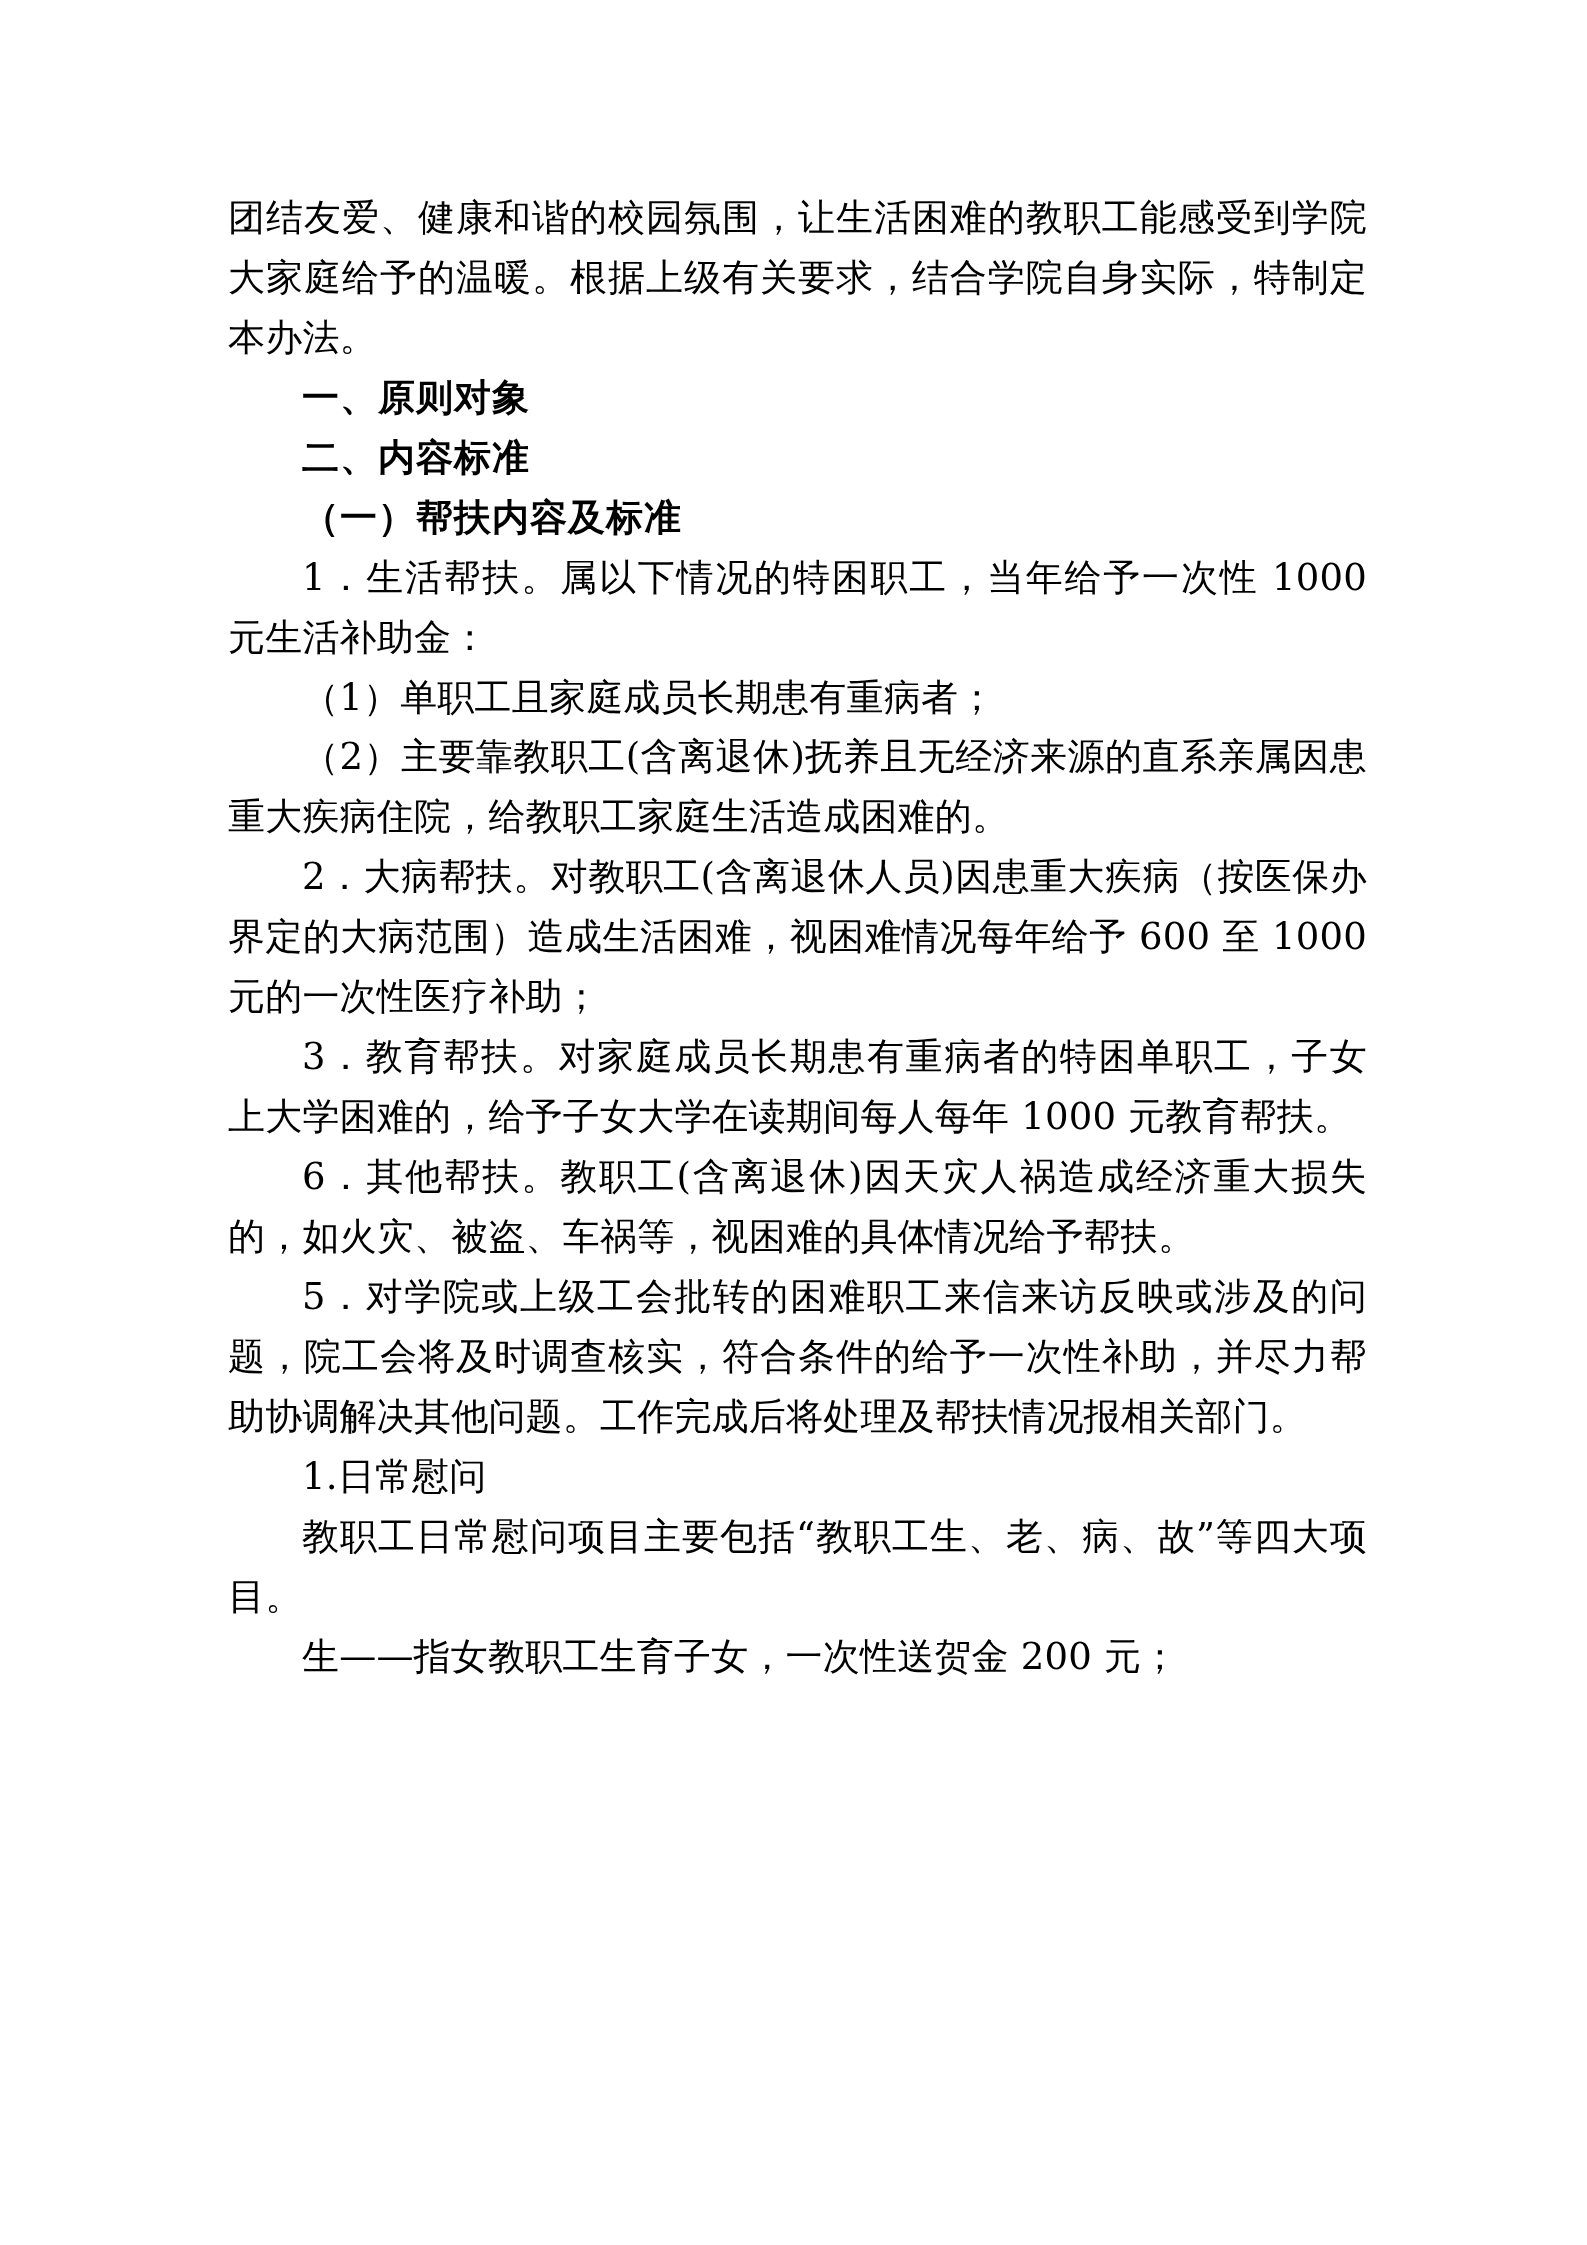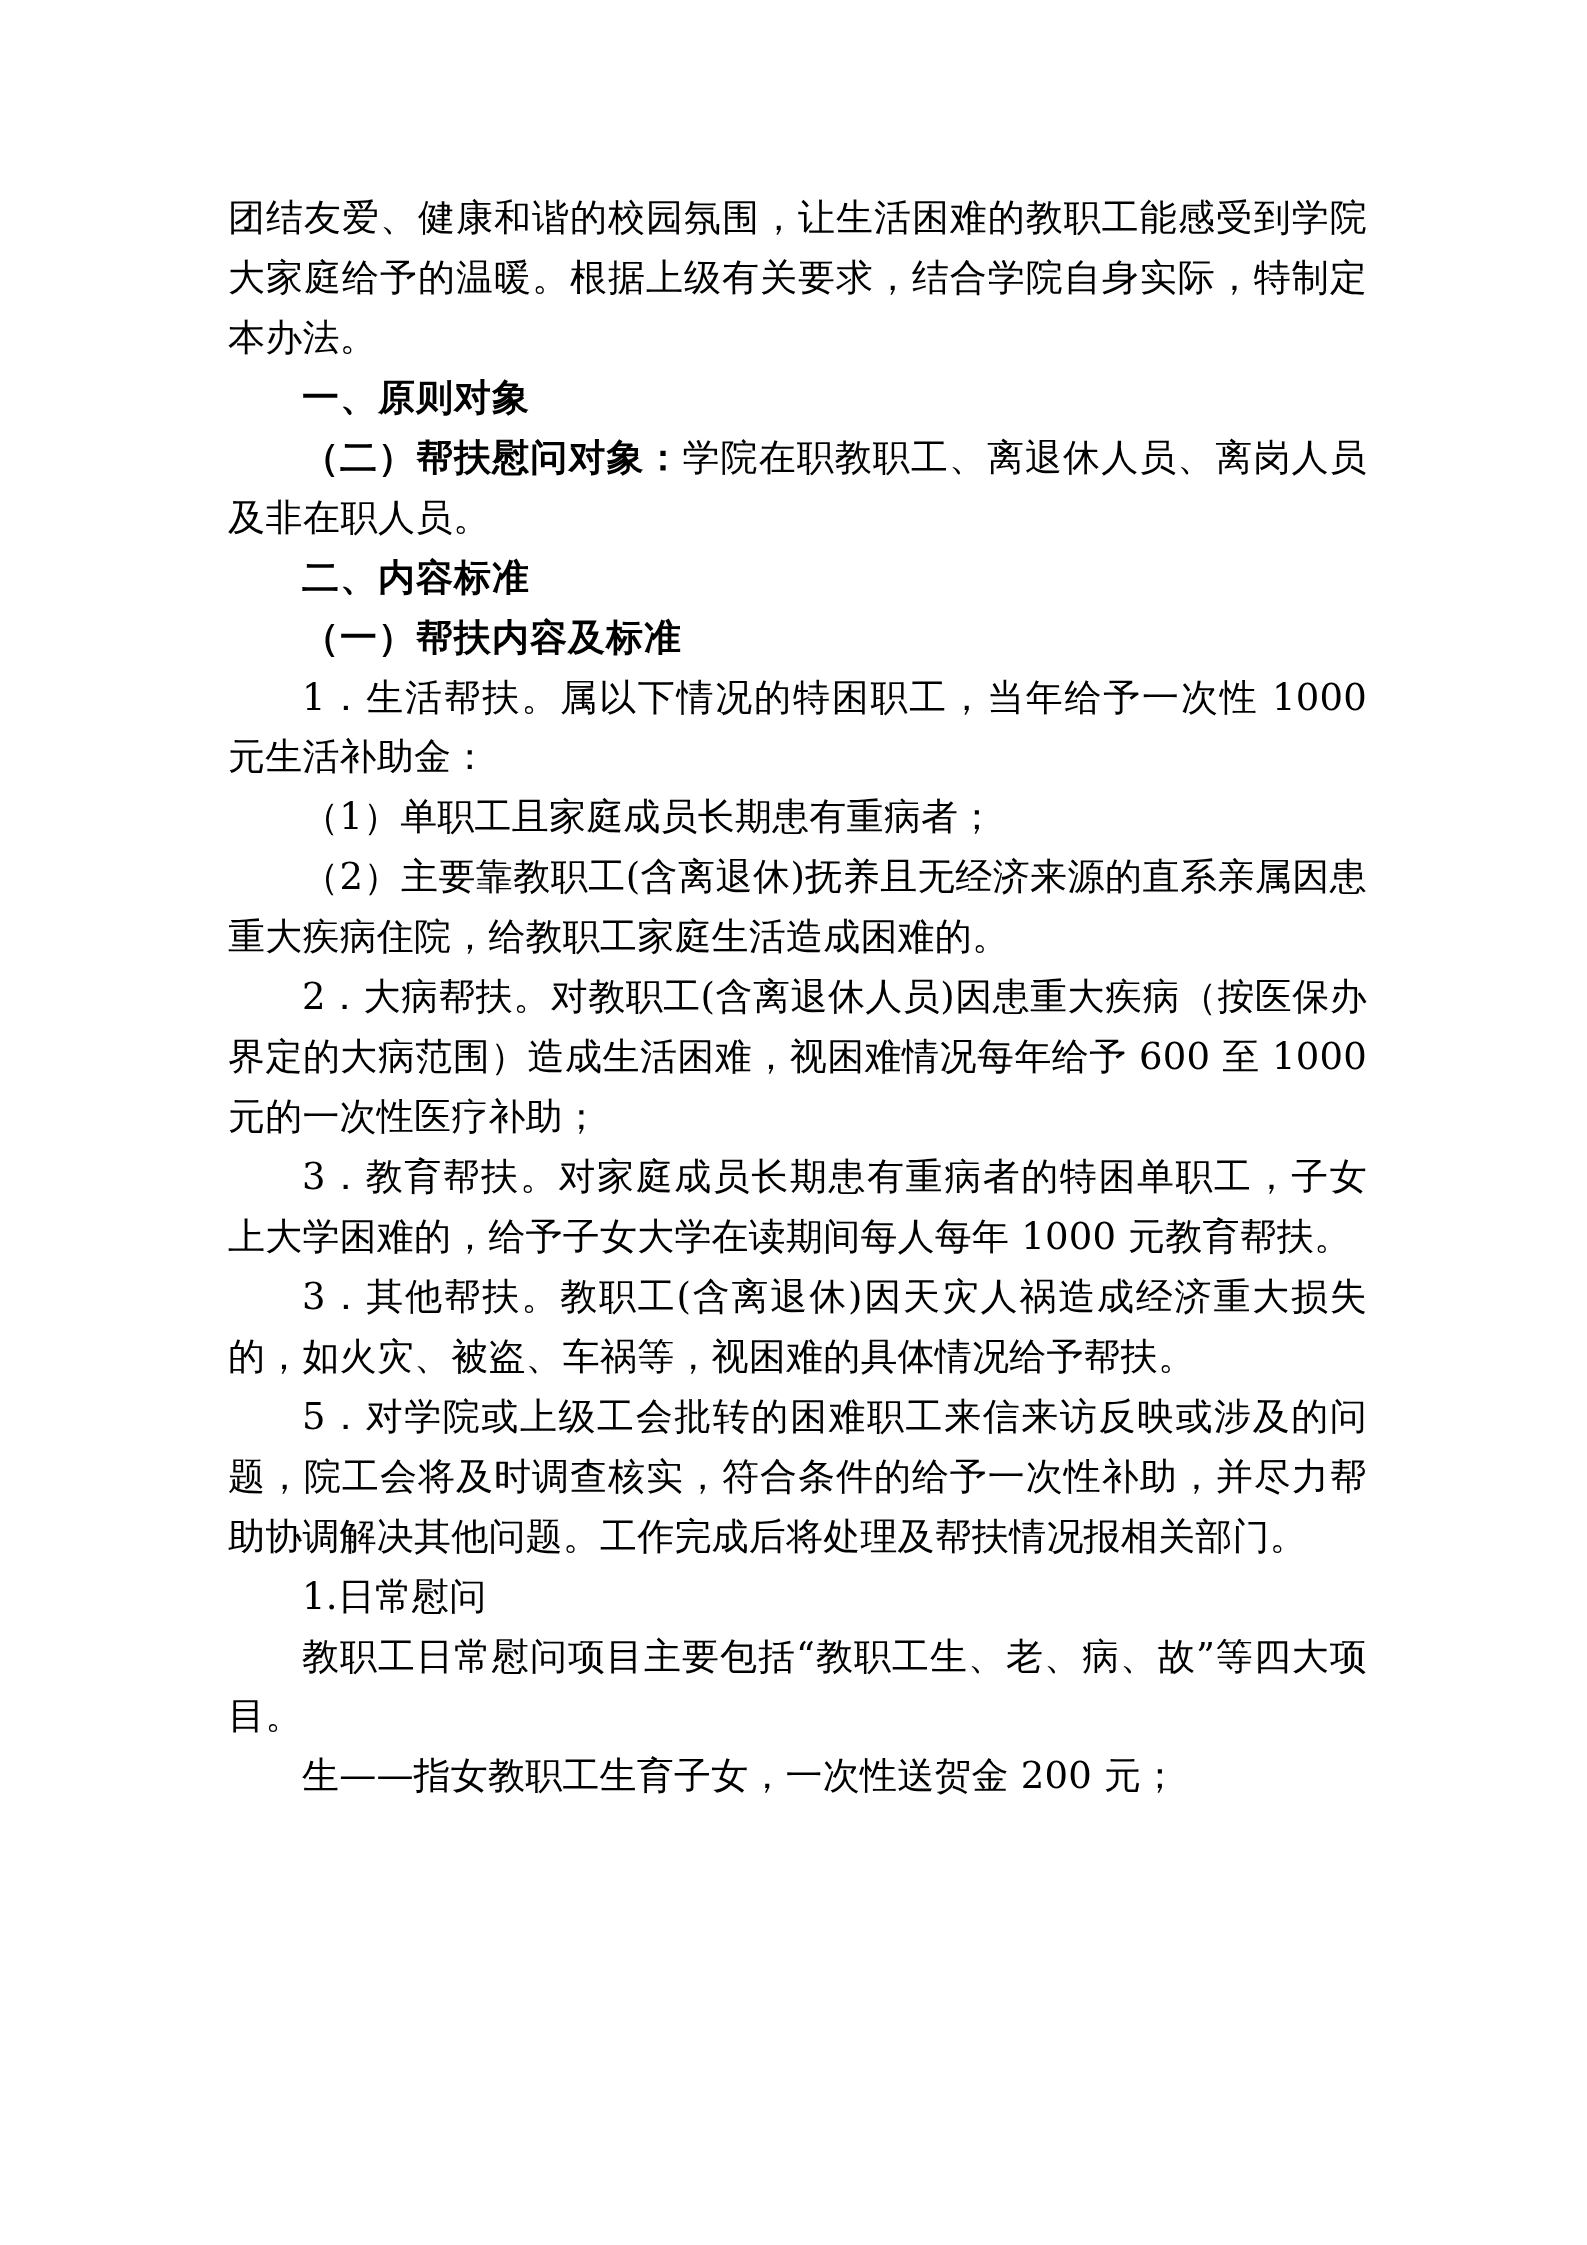--- a/index.html
+++ b/index.html
@@ -62,37 +62,36 @@
 <body>
 
 <div class="page">
   <div class="doc-body">
 
     <p class="para">团结友爱、健康和谐的校园氛围，让生活困难的教职工能感受到学院大家庭给予的温暖。根据上级有关要求，结合学院自身实际，特制定本办法。</p>
 
     <p class="para heading">一、原则对象</p>
 
 
-    <p class="para subheading"><span class="bold-lead">（二）帮扶慰问对象：</span><span class="runon">学院在职教职工、离退休人员、离岗人员及非在职人员。</span></p>
 
     <p class="para heading">二、内容标准</p>
 
     <p class="para heading">（一）帮扶内容及标准</p>
 
     <p class="para indent1">1．生活帮扶。属以下情况的特困职工，当年给予一次性 1000 元生活补助金：</p>
 
     <p class="para indent1">（1）单职工且家庭成员长期患有重病者；</p>
 
     <p class="para indent1">（2）主要靠教职工(含离退休)抚养且无经济来源的直系亲属因患重大疾病住院，给教职工家庭生活造成困难的。</p>
 
     <p class="para indent1">2．大病帮扶。对教职工(含离退休人员)因患重大疾病（按医保办界定的大病范围）造成生活困难，视困难情况每年给予 600 至 1000 元的一次性医疗补助；</p>
 
     <p class="para indent1">3．教育帮扶。对家庭成员长期患有重病者的特困单职工，子女上大学困难的，给予子女大学在读期间每人每年 1000 元教育帮扶。</p>
 
-    <p class="para indent1">3．其他帮扶。教职工(含离退休)因天灾人祸造成经济重大损失的，如火灾、被盗、车祸等，视困难的具体情况给予帮扶。</p>
+    <p class="para indent1">6．其他帮扶。教职工(含离退休)因天灾人祸造成经济重大损失的，如火灾、被盗、车祸等，视困难的具体情况给予帮扶。</p>
 
     <p class="para indent1">5．对学院或上级工会批转的困难职工来信来访反映或涉及的问题，院工会将及时调查核实，符合条件的给予一次性补助，并尽力帮助协调解决其他问题。工作完成后将处理及帮扶情况报相关部门。</p>
 
 
     <p class="para indent1">1.日常慰问</p>
 
     <p class="para indent1">教职工日常慰问项目主要包括“教职工生、老、病、故”等四大项目。</p>
 
     <p class="para indent1">生——指女教职工生育子女，一次性送贺金 200 元；</p>
 

